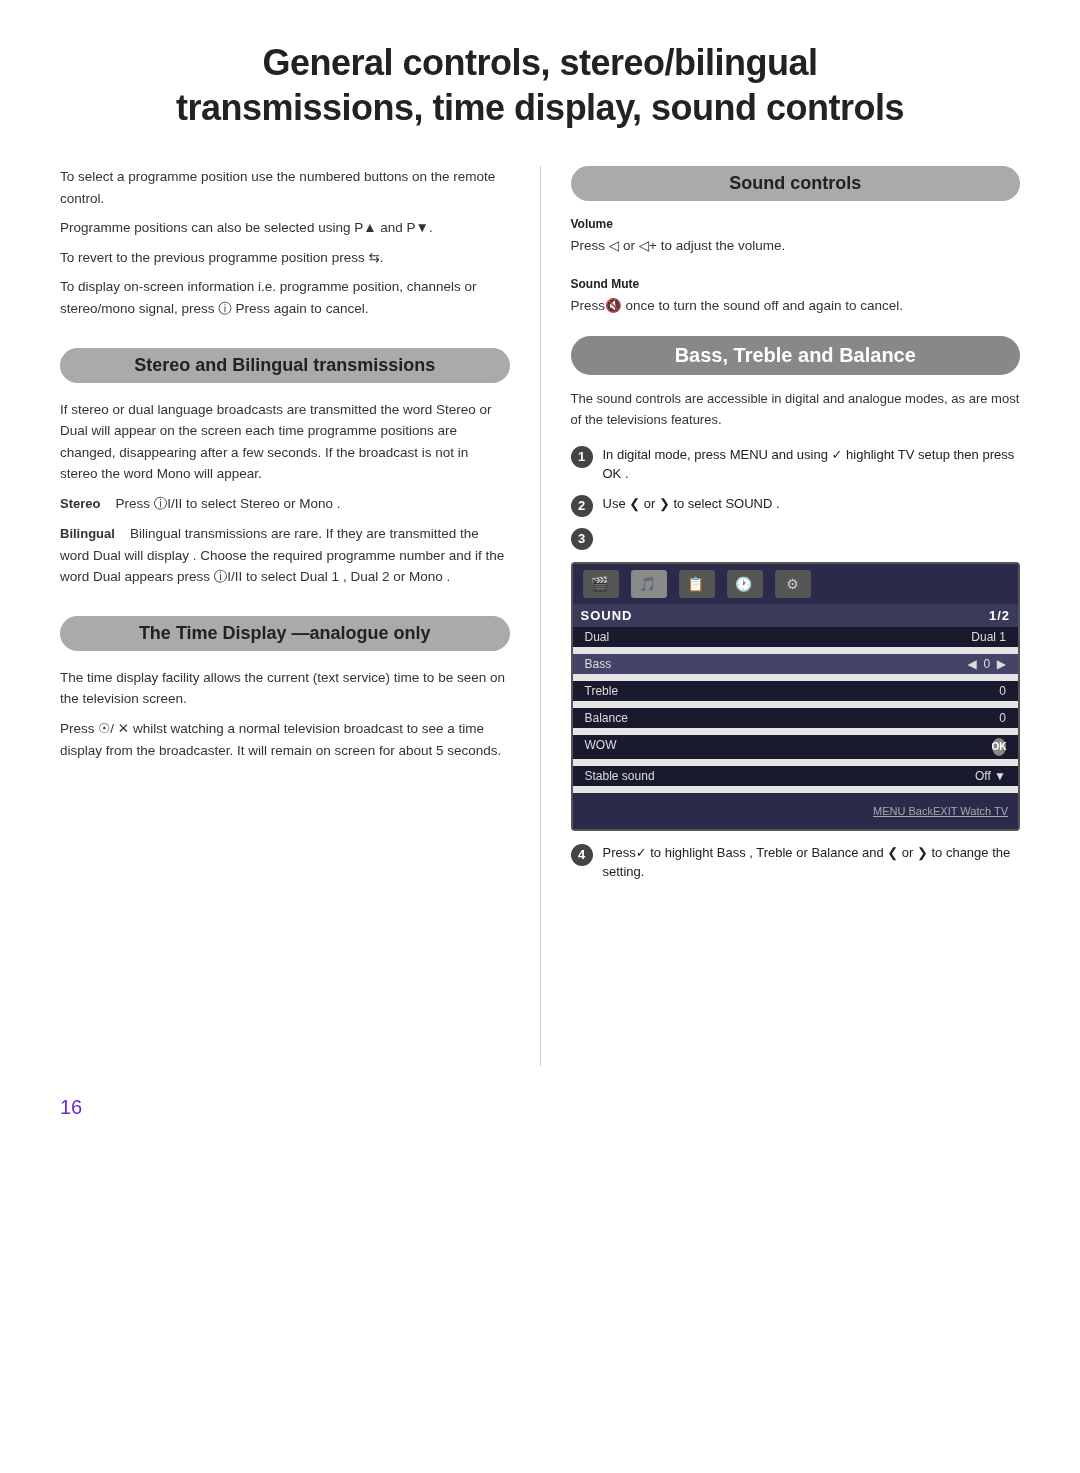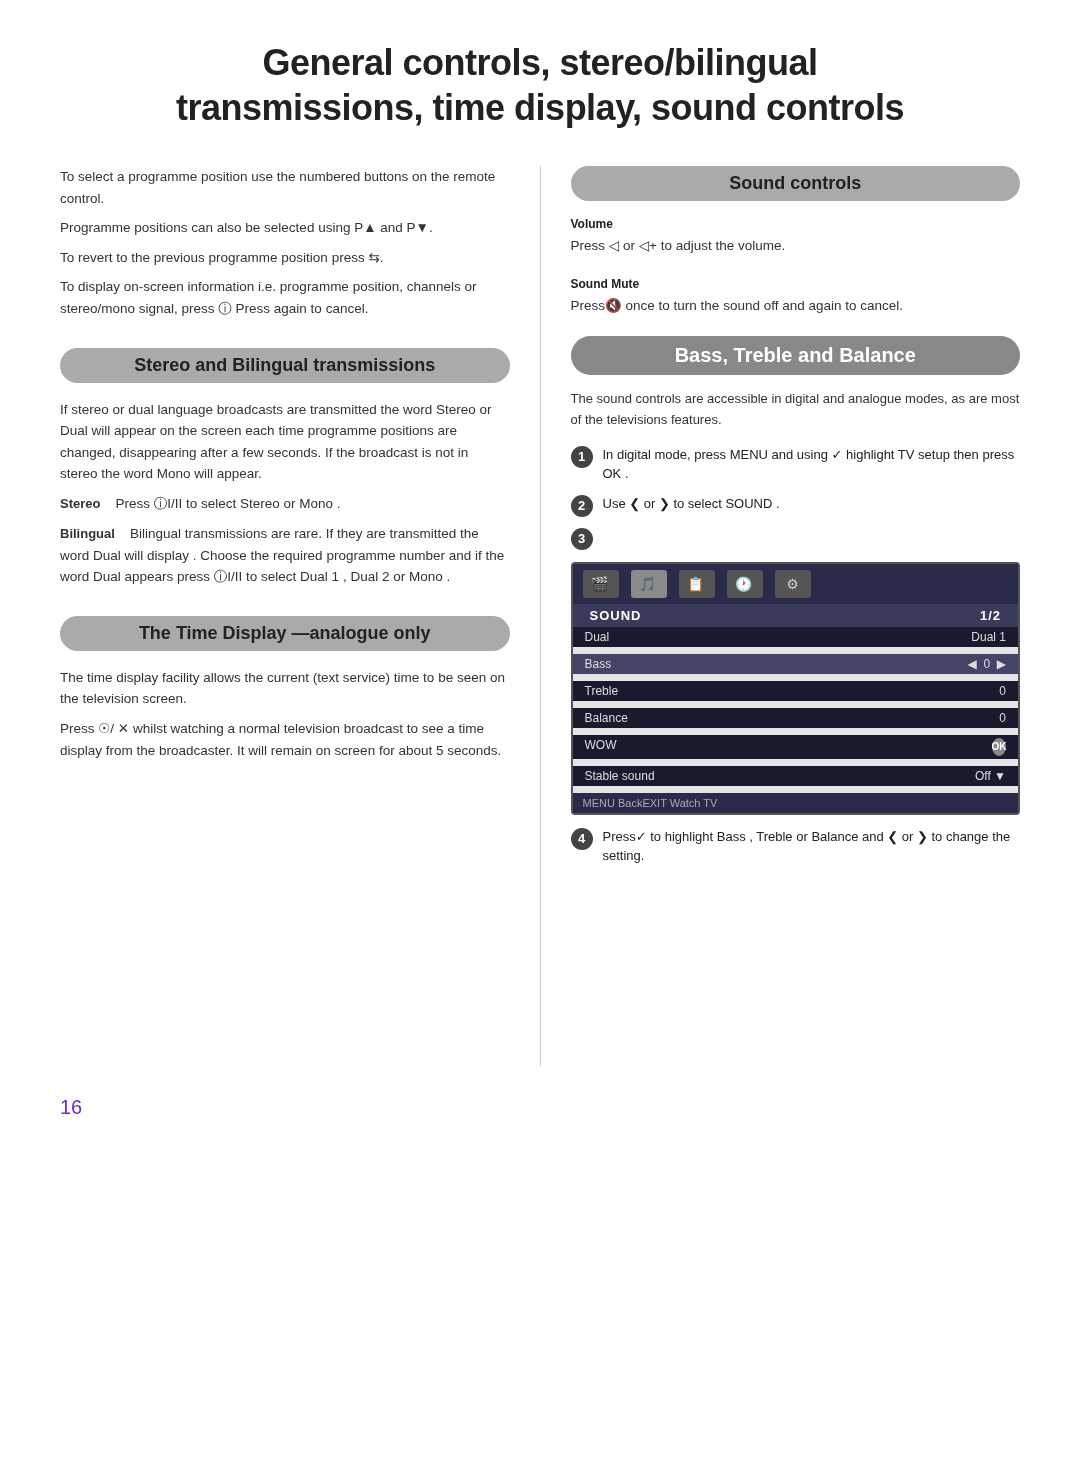--- a/index.html
+++ b/index.html
@@ -157,21 +157,21 @@
       color: #ccc;
       font-size: 14px;
     }
     .tv-icon.active {
       background: #8a8a8a;
       color: #fff;
     }
     .tv-menu-title {
       display: flex;
       justify-content: space-between;
-      padding: 4px 17px;
+      padding: 4px 8px;
       background: #3a3a5a;
       font-weight: bold;
       font-size: 13px;
       color: #fff;
       letter-spacing: 1px;
     }
     .tv-menu-row {
       display: flex;
       justify-content: space-between;
       padding: 3px 12px;
@@ -183,25 +183,26 @@
       background: #444466;
     }
     .tv-menu-row .row-label {}
     .tv-menu-row .row-val {
       display: flex;
       align-items: center;
       gap: 4px;
     }
     .tv-footer {
       display: flex;
-      justify-content: flex-start;
-      padding: 4px 10px;
+      justify-content: flex-end;
+      padding: 12px 10px;
       background: #2a2a4a;
       font-size: 11px;
       color: #aaa;
+      text-decoration: underline;
     }
     .ok-badge {
       background: #888;
       color: #fff;
       border-radius: 50%;
       width: 14px;
       height: 18px;
       display: inline-flex;
       align-items: center;
       justify-content: center;

